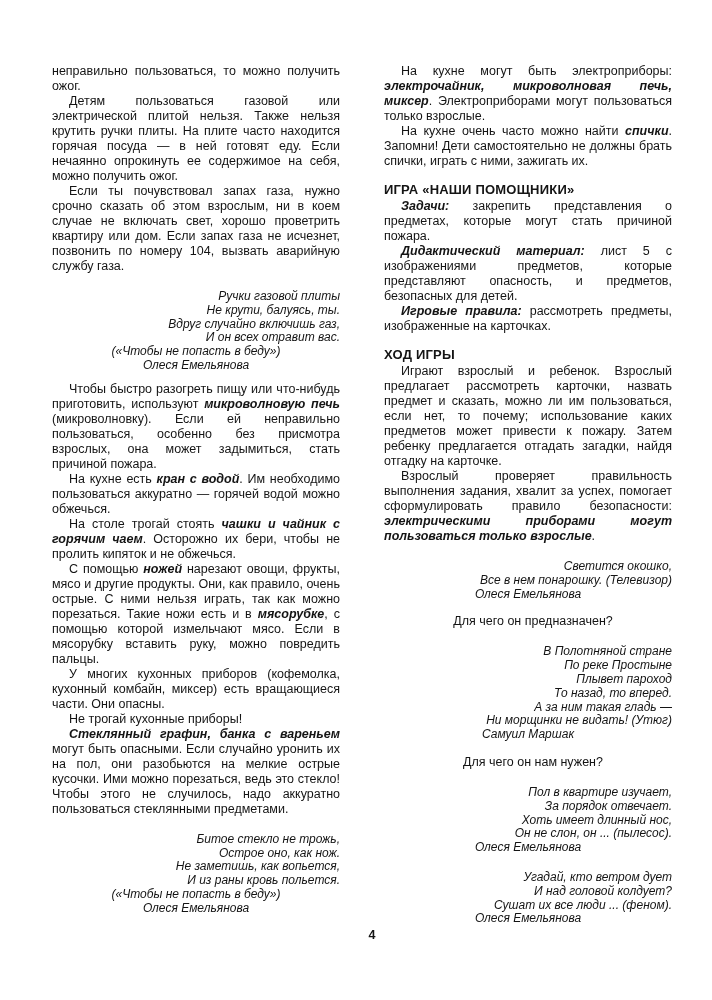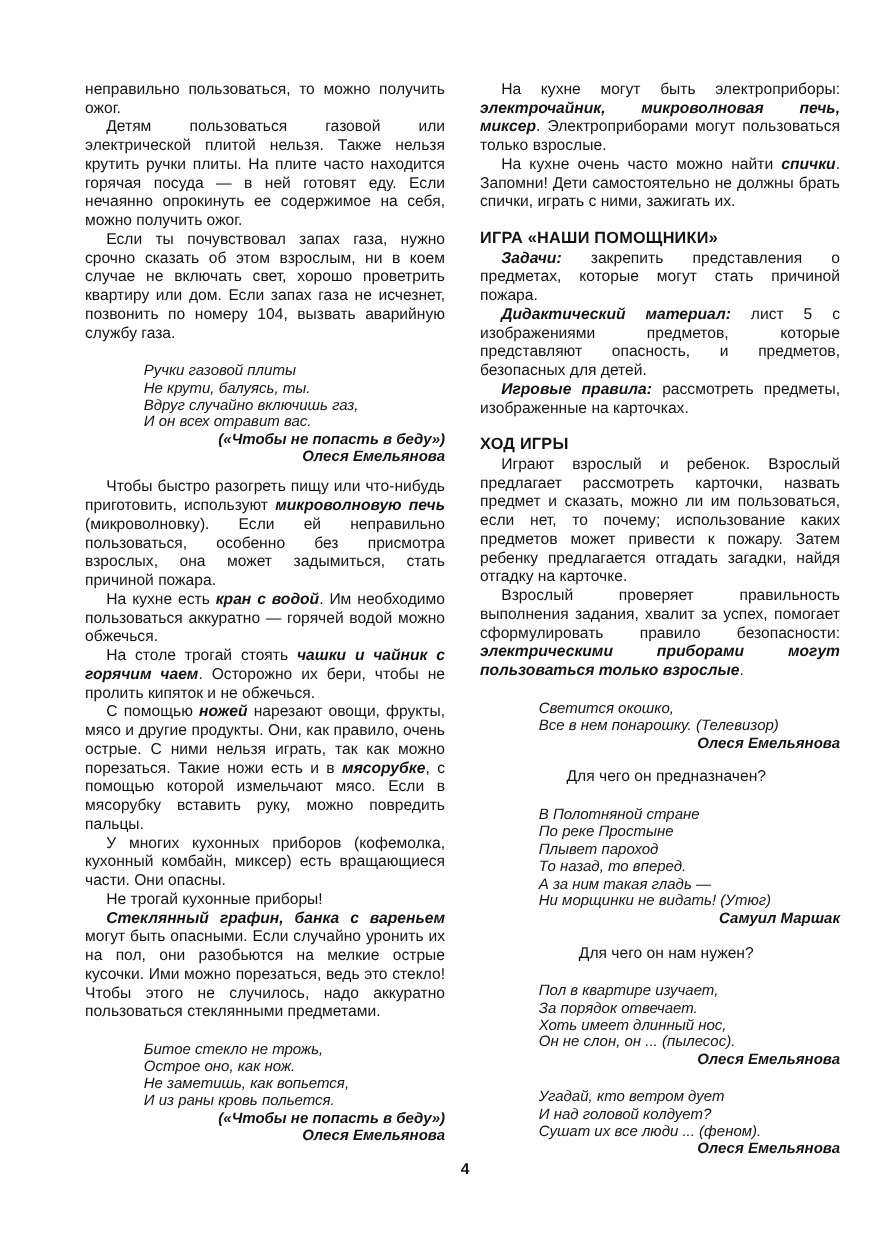--- a/index.html
+++ b/index.html
@@ -18,21 +18,21 @@
   .column {
     position: absolute;
     top: 64px;
     width: 288px;
     font-size: 12.5px;
     line-height: 15px;
     text-align: justify;
     -webkit-hyphens: auto;
     hyphens: auto;
   }
-  .col-left  { left: 68px; }
+  .col-left  { left: 52px; }
   .col-right { left: 384px; }
 
   p.para {
     margin: 0;
     text-indent: 17px;
   }
   p.para.noindent { text-indent: 0; }
 
   .bi { font-weight: bold; font-style: italic; }
 
@@ -47,25 +47,24 @@
 
   .poem {
     margin: 16px 0 9px;
     padding-left: 47px;
     font-style: italic;
     font-size: 12px;
     line-height: 13.8px;
     text-align: left;
     -webkit-hyphens: none; hyphens: none;
   }
-  .poem-line { white-space: nowrap; }
+  .poem-line { white-space: nowrap; text-align: right; }
   .poem-line.right {
-    text-align: right;
+    text-align: center;
     margin-left: -47px; 
-    font-weight: bold;
   }
 
   p.question {
     margin: 13px 0 0;
     text-indent: 10px;
     text-align: center;
   }
 
   .page-number {
     position: absolute;

